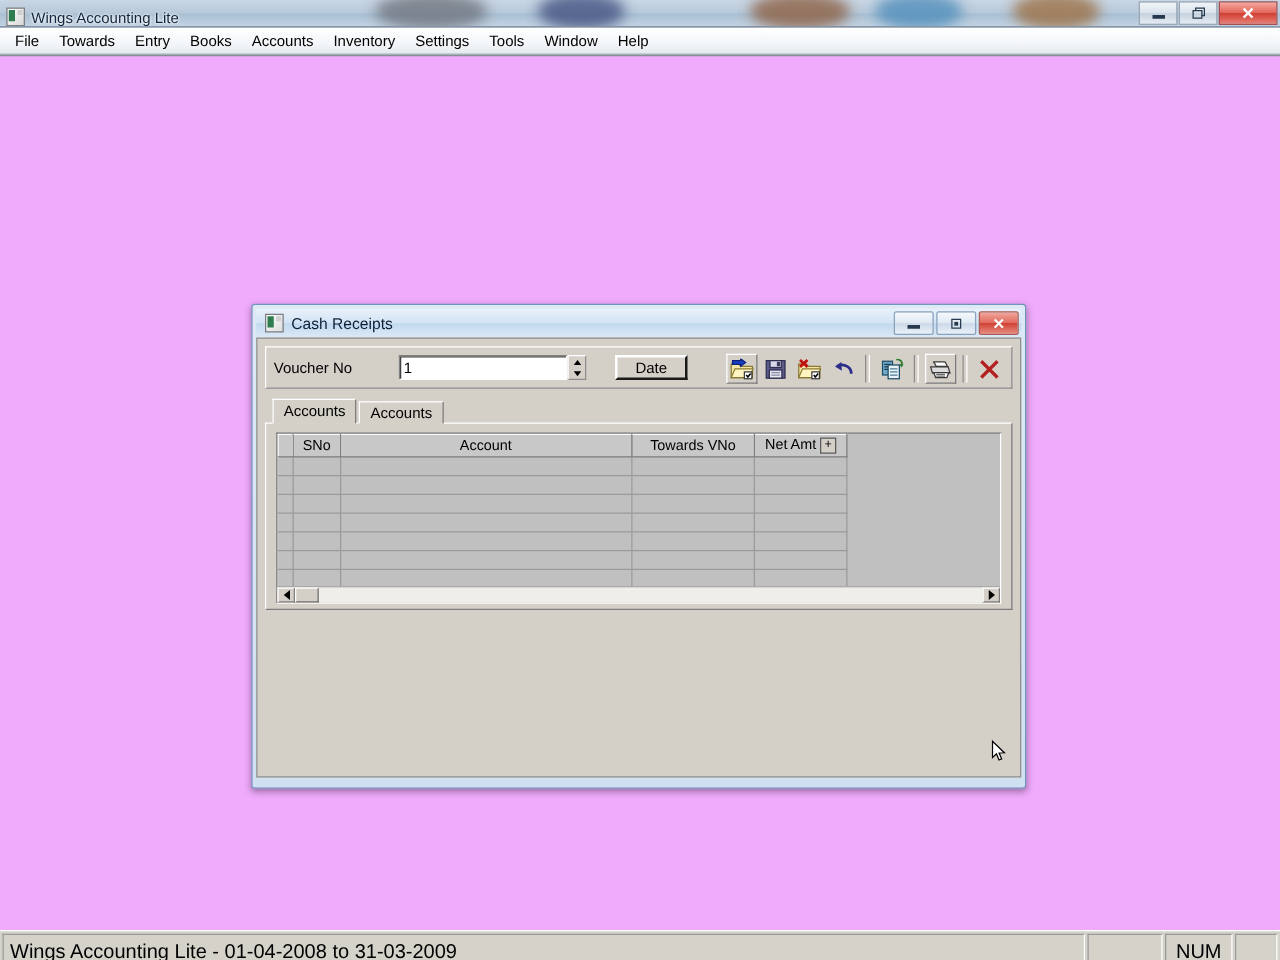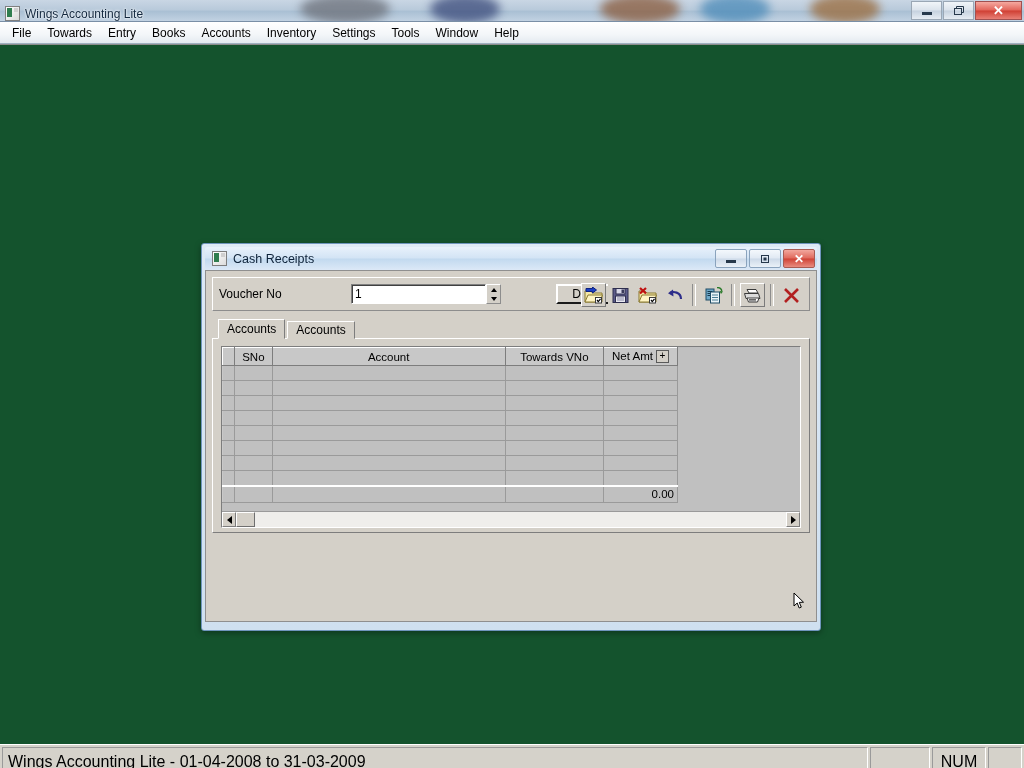--- a/index.html
+++ b/index.html
@@ -110,21 +110,21 @@
     font-size: 12px;
     color: #000000;
     white-space: nowrap;
     cursor: default;
   }
 
   
   #app-client {
     flex: 1 1 auto;
     position: relative;
-    background: #14532d;
+    background: #f0abfc;
     border-top: 1px solid #8d8d8d;
   }
 
   
   #app-statusbar {
     height: 24px;
     background: #d5d2ca;
     border-top: 1px solid #ffffff;
     display: flex;
     align-items: stretch;
@@ -217,21 +217,20 @@
     padding: 6px;
     position: relative;
   }
 
   
   .panel {
     background: #d4d0c8;
     border: 1px solid;
     border-color: #ffffff #8d8d8d #8d8d8d #ffffff;
     box-sizing: border-box;
-    gap: 32px;
   }
 
   #voucher-panel {
     height: 34px;
     display: flex;
     align-items: center;
     padding: 0 6px;
     position: relative;
   }
   .field-label {
@@ -383,21 +382,21 @@
   .tab.active {
     height: 20px;
     background: #d4d0c8;
     z-index: 3;
     border-bottom-color: #d4d0c8;
   }
   #tab-panel {
     border: 1px solid;
     border-color: #ffffff #7d7d7d #7d7d7d #ffffff;
     background: #d4d0c8;
-    height: 195px;
+    height: 150px;
     box-sizing: border-box;
     margin-top: -1px;
     padding: 7px 8px 4px 8px;
     position: relative;
   }
   #grid-outer {
     border: 1px solid;
     border-color: #7d7d7d #ffffff #ffffff #7d7d7d;
     background: #c0c0c0;
     height: 100%;

